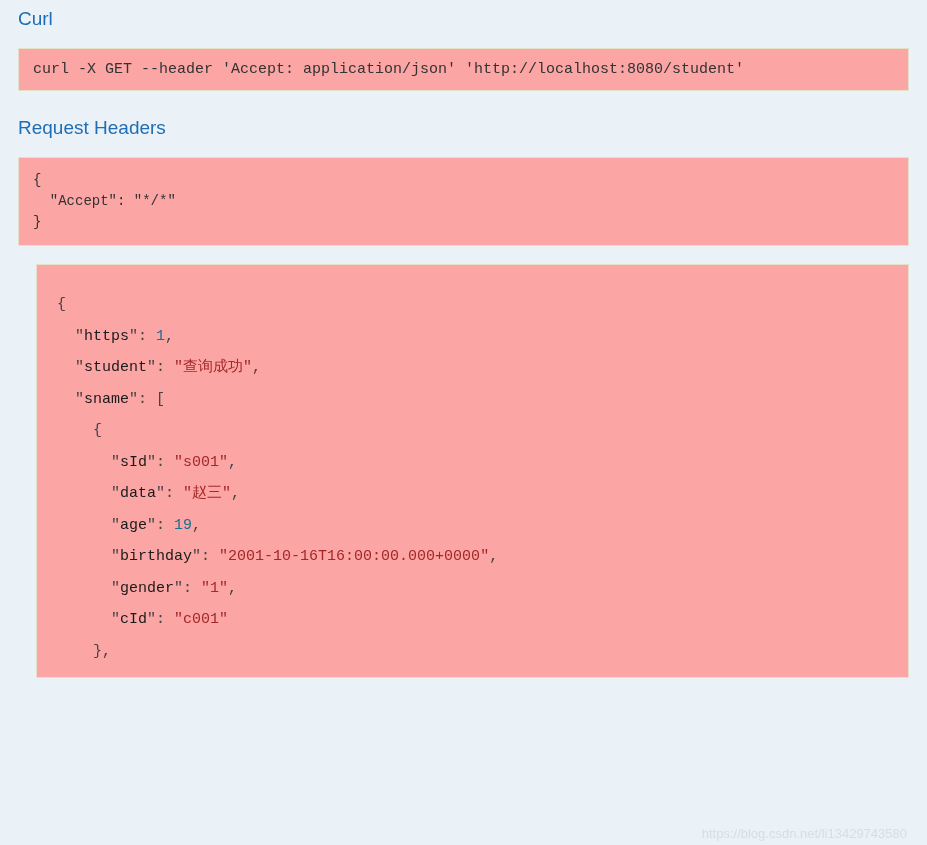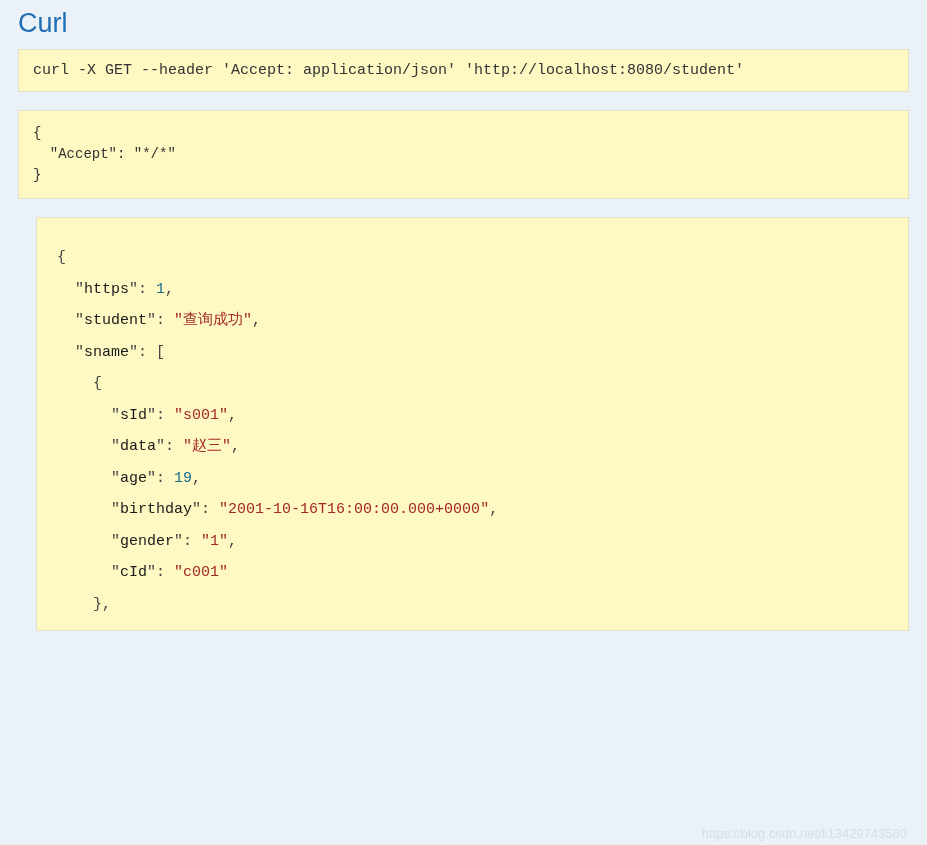--- a/index.html
+++ b/index.html
@@ -11,29 +11,29 @@
       font-family: -apple-system, BlinkMacSystemFont, "Segoe UI", Arial, sans-serif;
       background-color: #eaf2f8;
       padding: 0;
       width: 927px;
     }
     .section {
       margin-bottom: 18px;
     }
     .section-heading {
       color: #1f6db4;
-      font-size: 27px;
+      font-size: 19px;
       font-weight: 400;
       padding: 8px 18px 10px 18px;
     }
     .code-block {
-      background-color: #fef9c3;
+      background-color: #fca5a5;
       border: 1px solid #e5e0c8;
       padding: 12px 14px;
-      margin: 0 18px 0 18px;
+      margin: 8px 18px 0 18px;
       font-family: Consolas, Monaco, "Courier New", monospace;
       font-size: 15px;
       color: #333;
       white-space: pre;
       overflow-x: auto;
     }
     .code-block-small {
       font-size: 14px;
       line-height: 1.5;
     }
@@ -75,20 +75,21 @@
 
 <div class="section">
   <h4 class="section-heading">Curl</h4>
   <pre class="code-block">curl -X GET --header 'Accept: application/json' 'http://localhost:8080/student'</pre>
 </div>
 
 <div class="section">
 </div>
 
 <div class="section">
+  <h4 class="section-heading">Request Headers</h4>
   <pre class="code-block code-block-small">{
   "Accept": "*/*"
 }</pre>
 </div>
 
 <div class="section">
   <pre class="code-block code-block-indent"><span class="json-punc">{</span>
   <span class="json-punc">"</span><span class="json-key">https</span><span class="json-punc">": </span><span class="json-number">1</span><span class="json-comma">,</span>
   <span class="json-punc">"</span><span class="json-key">student</span><span class="json-punc">": </span><span class="json-string">"<span>查询成功</span>"</span><span class="json-comma">,</span>
   <span class="json-punc">"</span><span class="json-key">sname</span><span class="json-punc">": [</span>

